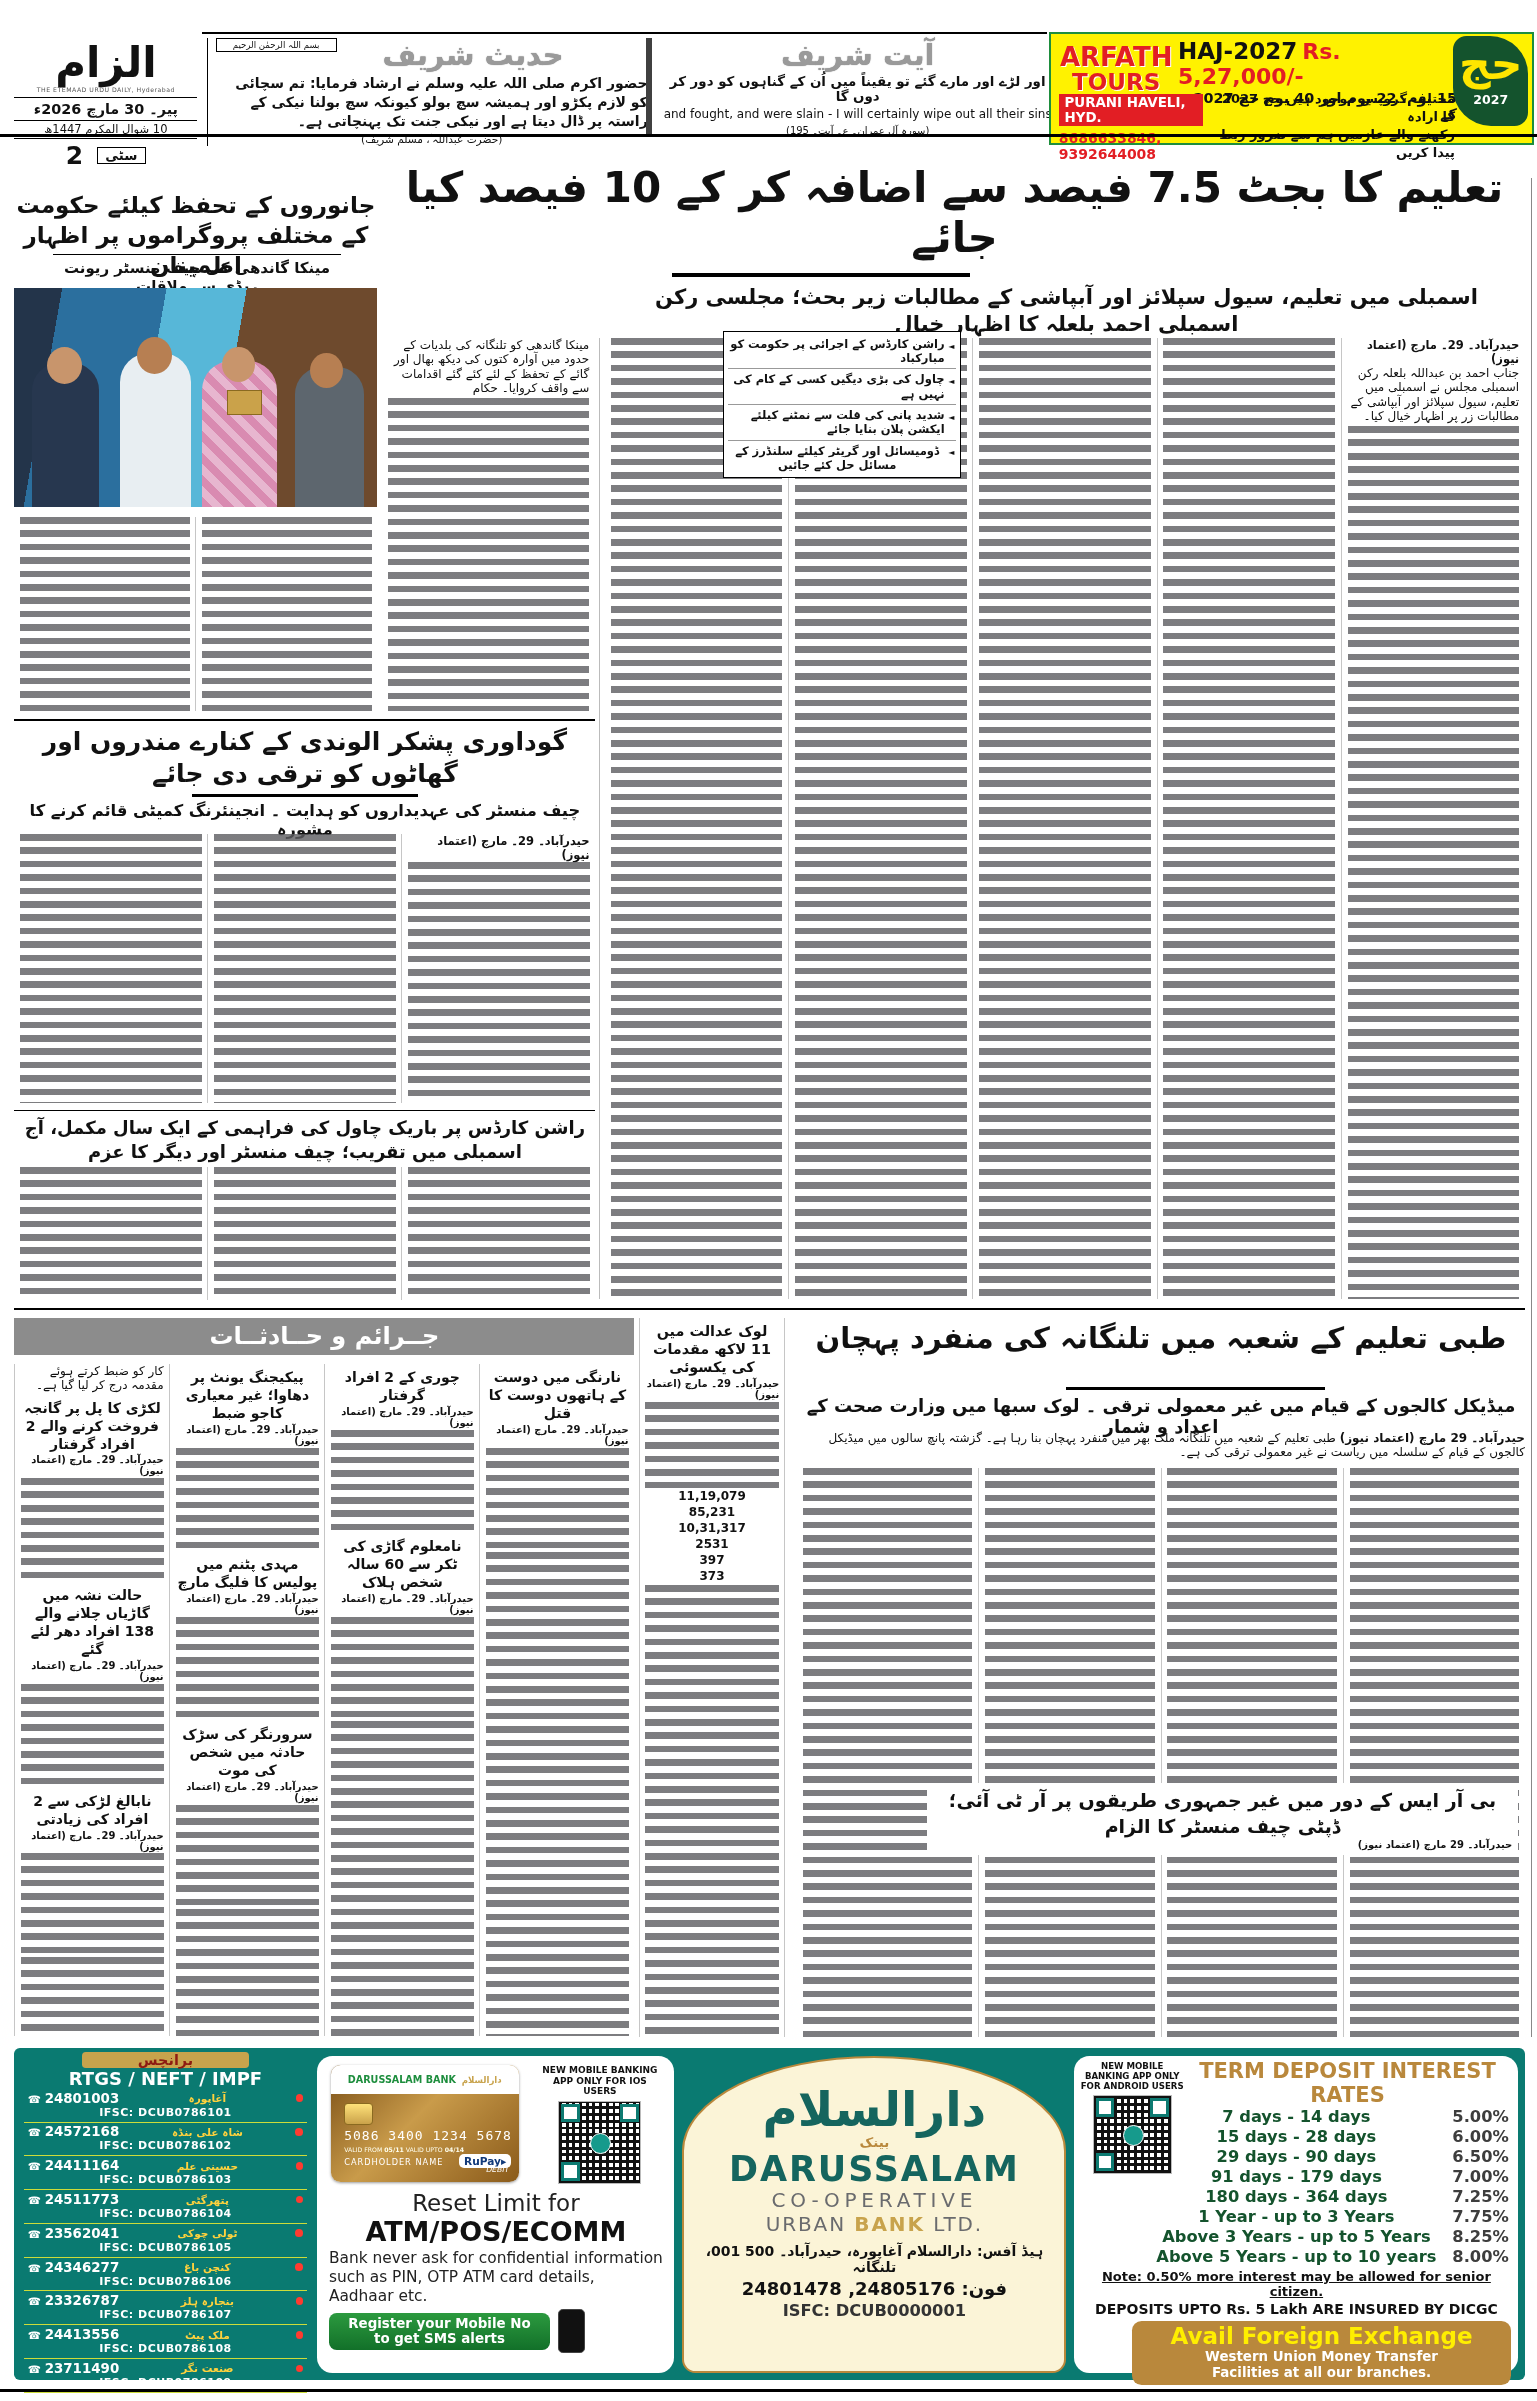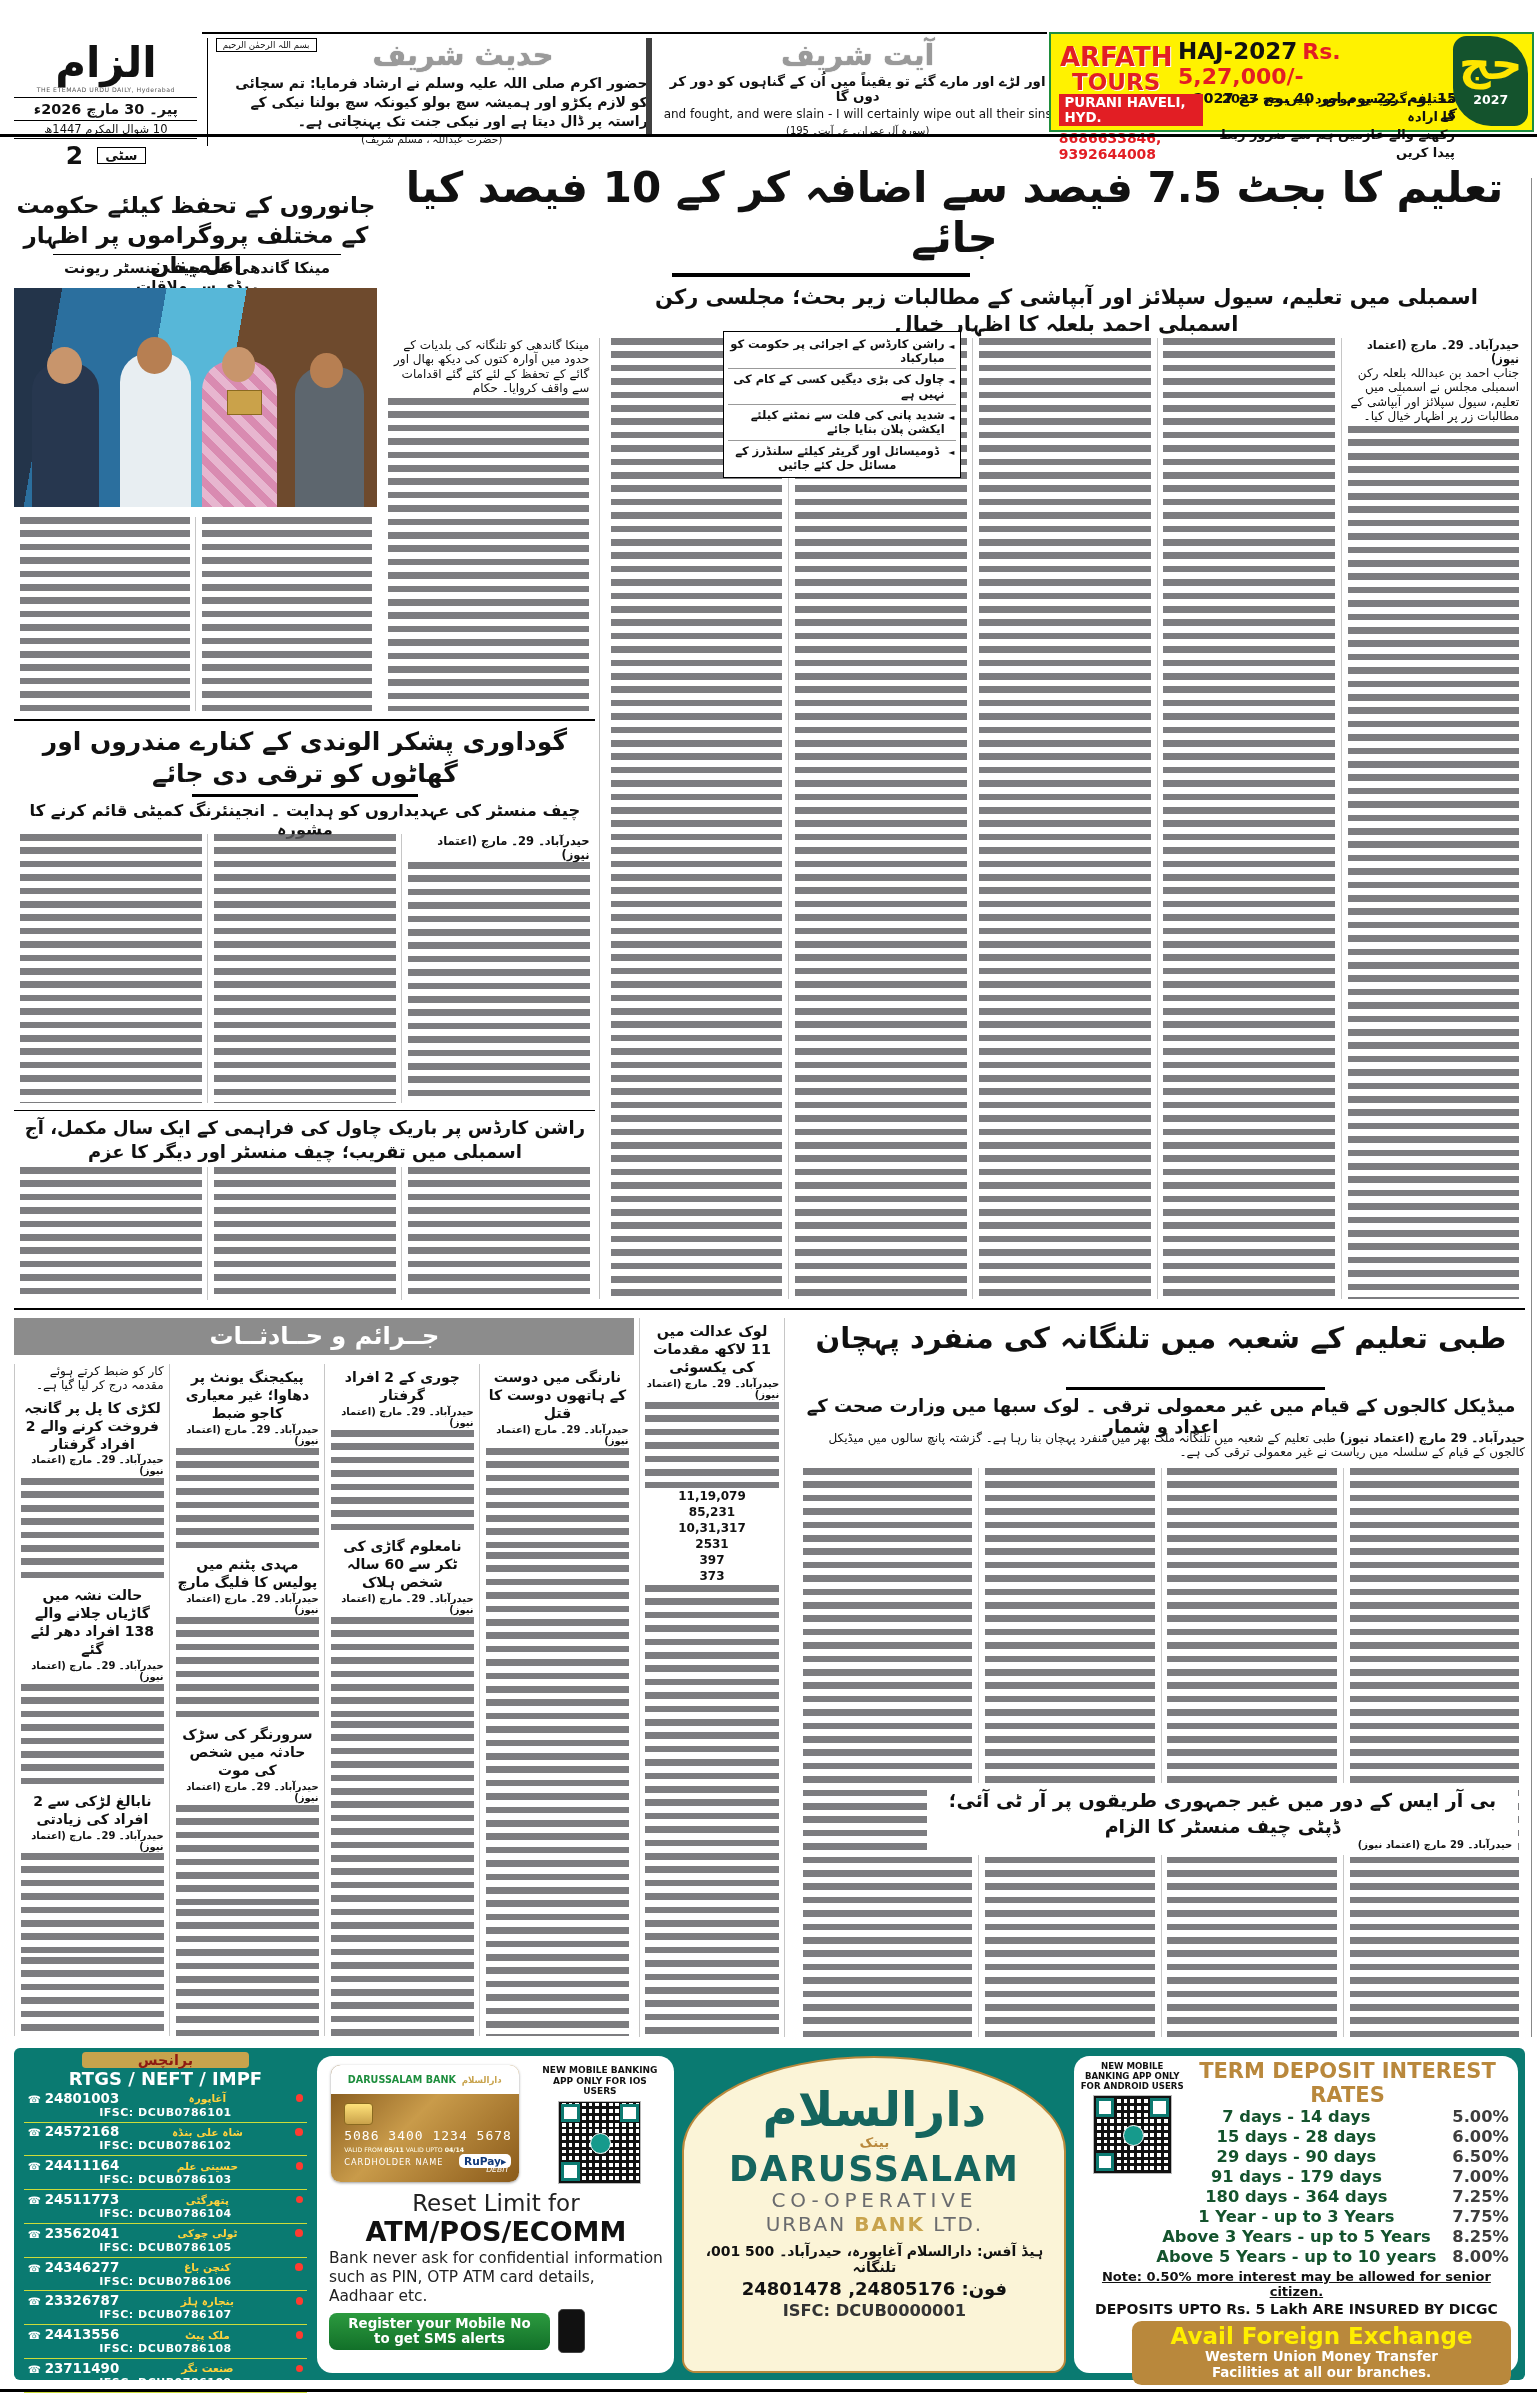--- a/index.html
+++ b/index.html
@@ -14,21 +14,21 @@
   .cols{display:flex;flex-direction:row-reverse;}
   .col{flex:1;display:flex;flex-direction:column;padding:0 5.8px;border-left:1px solid #c6c6c6;}
   .col:last-child{border-left:none;}
   .col::after{content:"";flex:1;background-image:repeating-linear-gradient(to bottom,#5c5c60 0 6.7px,transparent 6.7px 13.4px);opacity:.8;}
   .lead-line{font-size:12px;line-height:14.4px;text-align:right;margin-bottom:1.9px;}
   .dl{font-weight:bold;font-size:11.5px;text-align:right;}
   .rule{background:#000;}
   
   .sect-title{color:#9a9a9a;font-weight:bold;font-size:29px;text-align:center;letter-spacing:1px;
               text-shadow:0 0 1px #777;}
-  .bism{border:1px solid #000;font-size:8.6px;padding:1px 6px;background:#fff;}
+  .bism{border:1px solid #000;font-size:8.6px;padding:1px 16px;background:#fff;}
   
   .arfath{background:#fff200;border:2.9px solid #1e8e3e;box-sizing:border-box;}
   .red{color:#e21e24;}
   .redbox{background:#e21e24;color:#fff;font-weight:bold;display:inline-block;padding:1px 5.8px;}
   
   .crimebar{background:#8c8c8c;color:#fff;font-weight:bold;font-size:24px;text-align:center;line-height:37px;}
   .chead{font-weight:bold;font-size:14px;line-height:18px;text-align:center;margin:3.8px 0 1.9px;}
   .cdl{font-size:10px;font-weight:bold;text-align:right;margin-bottom:1.9px;}
   .citem .csim{height:104px;background-image:repeating-linear-gradient(to bottom,#5c5c60 0 6.7px,transparent 6.7px 13.4px);opacity:.8;}
   .ccol{display:flex;flex-direction:column;padding:0 5.8px;border-left:1px solid #c6c6c6;}
@@ -87,21 +87,21 @@
     <div class="u ctr" style="font-size:10.6px;margin-top:1.9px;">(حضرت عبداللہ ؓ، مسلم شریف)</div>
   </div>
 
   <div class="abs" style="left:646px;top:38px;width:396px;border-left:6px solid #404040;padding-left:7.7px;">
     <div class="sect-title">آیت شریف</div>
     <div class="u b" style="font-size:13.4px;text-align:center;margin-top:1.9px;">اور لڑے اور مارے گئے تو یقیناً میں اُن کے گناہوں کو دور کر دوں گا</div>
     <div class="ctr" style="font-size:12px;margin-top:2.9px;">and fought, and were slain - I will certainly  wipe out all their sins</div>
     <div class="u" style="font-size:10px;text-align:center;margin-top:3.8px;">(سورہ آل عمران۔ ع۔ آیت۔ 195)</div>
   </div>
 
-  <div class="abs arfath" style="left:1049px;top:32px;width:485px;height:100px;">
+  <div class="abs arfath" style="left:1049px;top:32px;width:485px;height:113px;">
     <div class="abs" style="left:7.7px;top:9.6px;width:115px;">
       <div class="red b ctr" style="font-size:26px;line-height:26px;text-shadow:1px 1px 0 #fff;">ARFATH</div>
       <div class="red b ctr" style="font-size:23px;line-height:24px;text-shadow:1px 1px 0 #fff;">TOURS</div>
     </div>
     <div class="abs" style="left:127px;top:3.8px;width:279px;">
       <span class="b" style="font-size:23px;">HAJ-2027</span>
       <span class="red b" style="font-size:22px;">Rs. 5,27,000/-</span>
       <div class="u b" style="font-size:14.4px;margin-top:1px;">15 یوم، 22 یوم اور 40 یوم حج 2027 کے</div>
     </div>
     <div class="abs" style="left:7.7px;top:60px;width:144px;">

